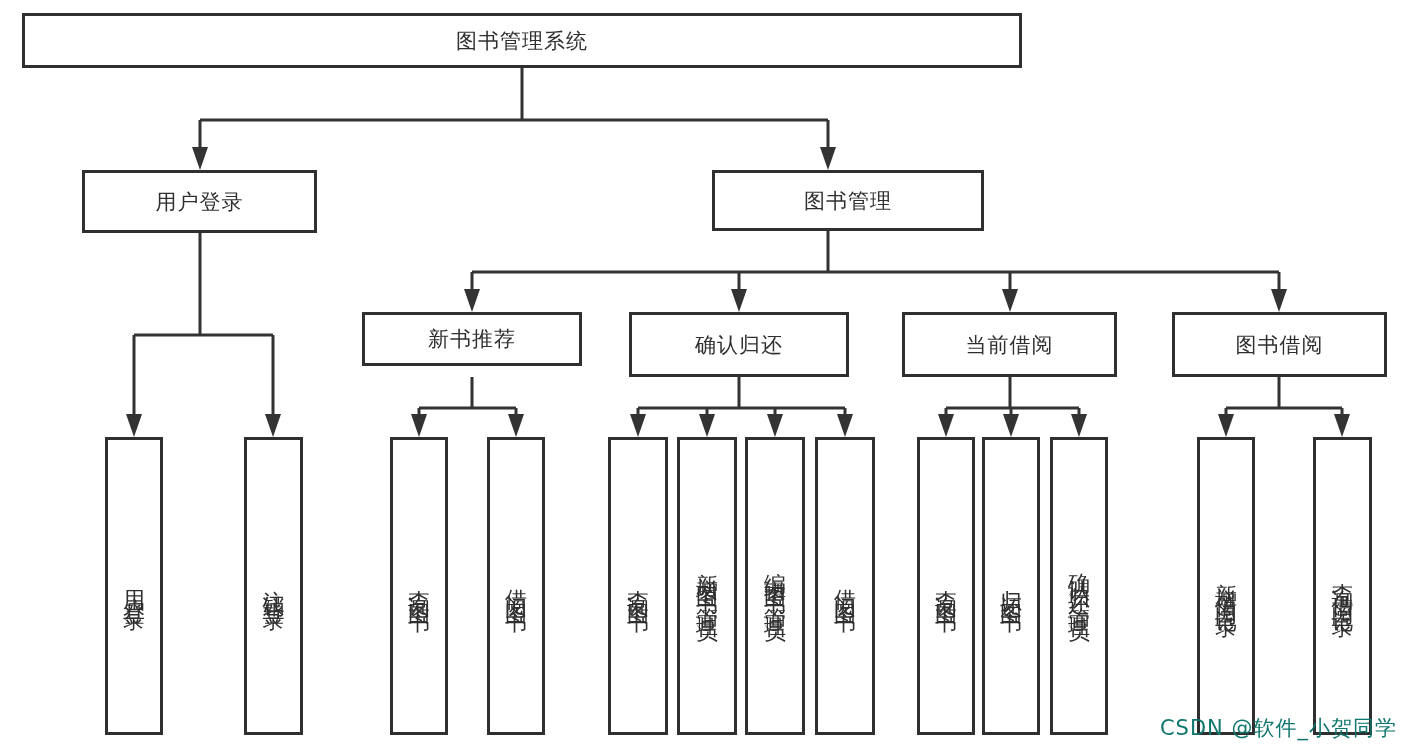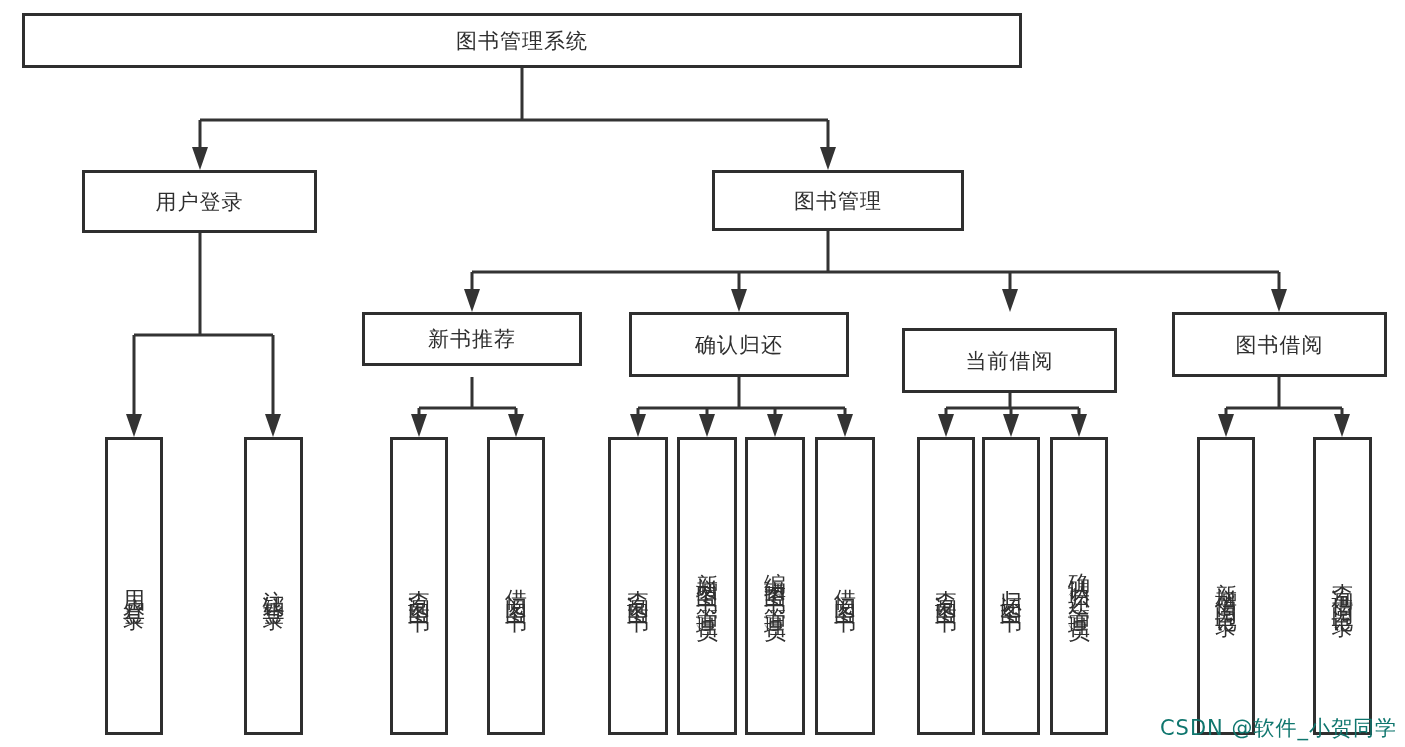--- a/index.html
+++ b/index.html
@@ -95,31 +95,31 @@
     <polygon points="1334,414 1350,414 1342,437" fill="#333333"></polygon>
   </svg>
 
   <div class="node h" style="left:22px; top:13px; width:1000px; height:55px;">
     <span class="lbl">图书管理系统</span>
   </div>
 
   <div class="node h" style="left:82px; top:170px; width:235px; height:63px;">
     <span class="lbl">用户登录</span>
   </div>
-  <div class="node h" style="left:712px; top:170px; width:252px; height:61px;">
+  <div class="node h" style="left:712px; top:170px; width:272px; height:61px;">
     <span class="lbl">图书管理</span>
   </div>
 
   <div class="node h" style="left:362px; top:312px; width:220px; height:54px;">
     <span class="lbl">新书推荐</span>
   </div>
   <div class="node h" style="left:629px; top:312px; width:220px; height:65px;">
     <span class="lbl">确认归还</span>
   </div>
-  <div class="node h" style="left:902px; top:328px; width:215px; height:65px;">
+  <div class="node h" style="left:902px; top:312px; width:215px; height:65px;">
     <span class="lbl">当前借阅</span>
   </div>
   <div class="node h" style="left:1172px; top:312px; width:215px; height:65px;">
     <span class="lbl">图书借阅</span>
   </div>
 
   <div class="node v" style="left:105px; top:437px; width:58px; height:298px;">
     <span class="lbl">用户登录</span>
   </div>
   <div class="node v" style="left:244px; top:437px; width:59px; height:298px;">

